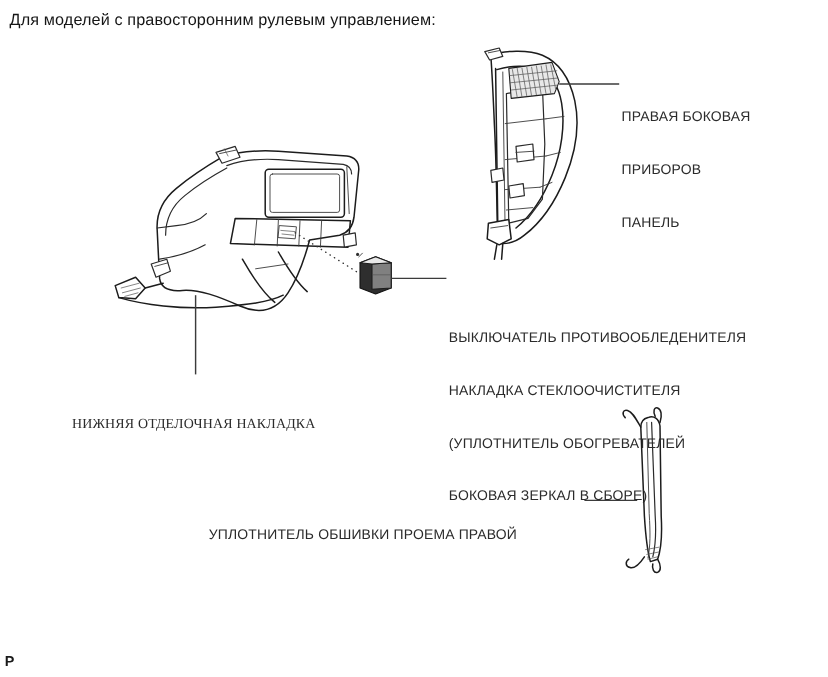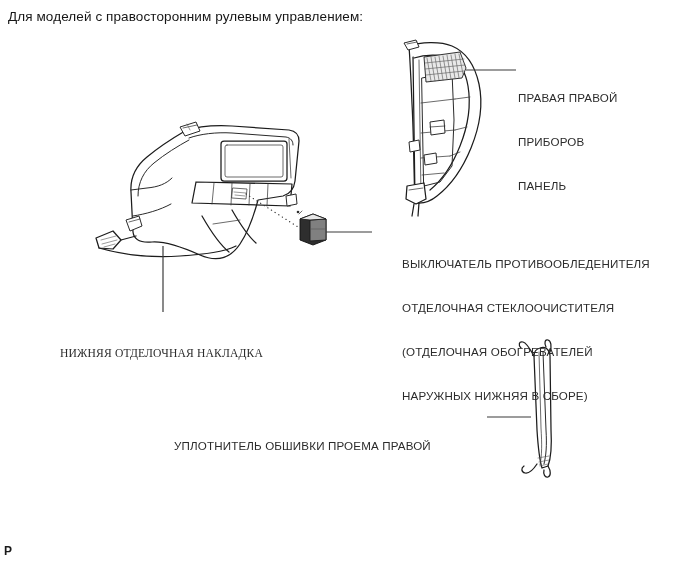--- a/index.html
+++ b/index.html
@@ -42,21 +42,21 @@
     position: absolute;
     font-size: 11.6px;
     line-height: 14.6px;
     letter-spacing: 0.15px;
     color: #2b2b2b;
     white-space: pre;
   }
   .callout .ln { display: block; }
 
   #label-side-panel   { left: 518px; top: 62px;  }
-  #label-switch       { left: 374px; top: 228px; margin-left: 28px; }
+  #label-switch       { left: 374px; top: 246px; }
   #label-lower-trim   { left: 60px;  top: 318px; font-family: Liberation Serif, serif; }
   #label-weatherstrip { left: 174px; top: 410px; text-align: center; }
 
   
   .page-mark {
     position: absolute;
     left: 4px;
     top: 544px;
     font-size: 12px;
     font-weight: 700;
@@ -265,30 +265,30 @@
 
       <path class="ln-hair" d="M538 458 L 549 456"></path>
       <path class="ln-hair" d="M539 462 L 549 460"></path>
       <path class="ln-hair" d="M540 466 L 548 464"></path>
     </g>
 
     <line class="leader" x1="487" y1="417" x2="531" y2="417"></line>
   </svg>
 
   <div class="callout" id="label-side-panel">
-    <span class="ln">ПРАВАЯ ПРАВОЙ</span>
+    <span class="ln">ПРАВАЯ БОКОВАЯ</span>
     <span class="ln">ПРИБОРОВ</span>
     <span class="ln">ПАНЕЛЬ</span>
   </div>
 
   <div class="callout" id="label-switch">
     <span class="ln">ВЫКЛЮЧАТЕЛЬ ПРОТИВООБЛЕДЕНИТЕЛЯ</span>
-    <span class="ln">ОТДЕЛОЧНАЯ СТЕКЛООЧИСТИТЕЛЯ</span>
-    <span class="ln">(ОТДЕЛОЧНАЯ ОБОГРЕВАТЕЛЕЙ</span>
-    <span class="ln">НАРУЖНЫХ НИЖНЯЯ В СБОРЕ)</span>
+    <span class="ln">НАКЛАДКА СТЕКЛООЧИСТИТЕЛЯ</span>
+    <span class="ln">(УПЛОТНИТЕЛЬ ОБОГРЕВАТЕЛЕЙ</span>
+    <span class="ln">БОКОВАЯ ЗЕРКАЛ В СБОРЕ)</span>
   </div>
 
   <div class="callout" id="label-lower-trim">
     <span class="ln">НИЖНЯЯ ОТДЕЛОЧНАЯ НАКЛАДКА</span>
   </div>
 
   <div class="callout" id="label-weatherstrip">
     <span class="ln">УПЛОТНИТЕЛЬ ОБШИВКИ ПРОЕМА ПРАВОЙ</span>
   </div>
 

